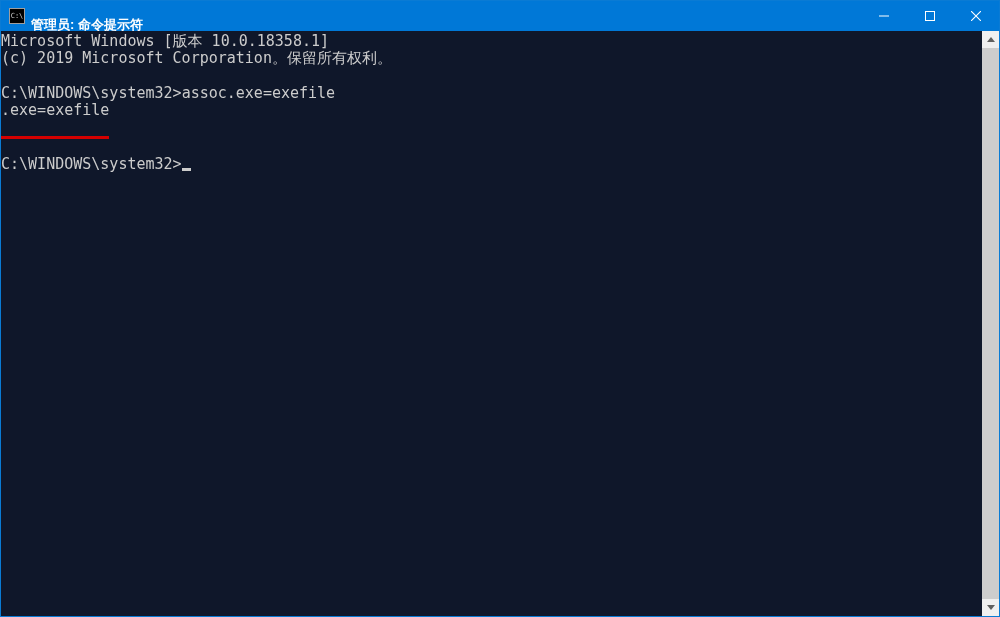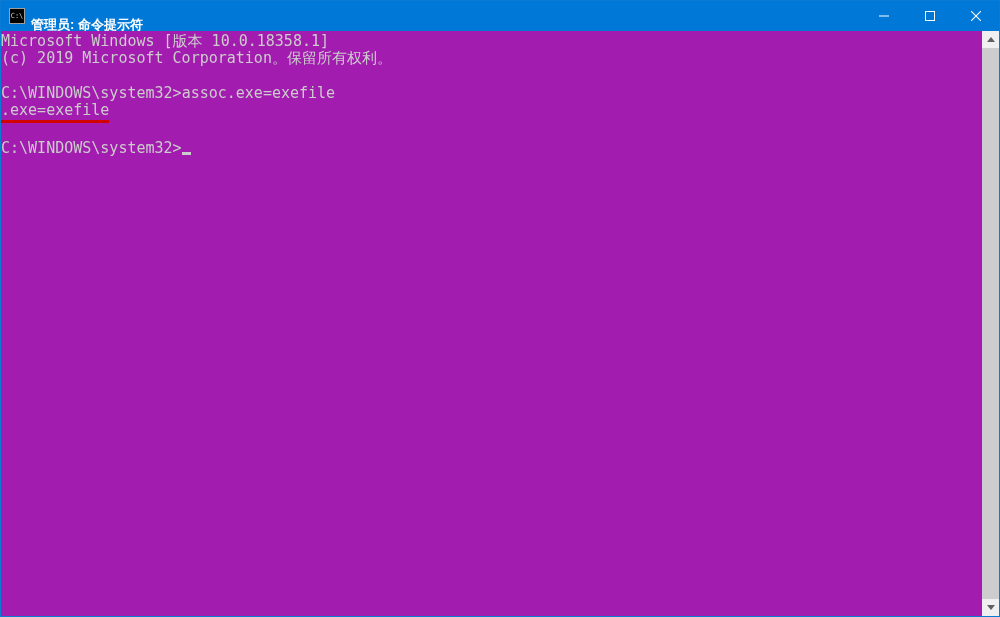--- a/index.html
+++ b/index.html
@@ -61,34 +61,34 @@
     .win-btn svg { width: 10px; height: 10px; }
     .terminal-wrap {
       flex: 1;
       display: flex;
       background: #000;
       position: relative;
       min-height: 0;
     }
     .terminal {
       flex: 1;
-      background: #a21caf;
+      background: #0f172a;
       color: #cccccc;
       font-family: "NSimSun","SimSun","Consolas",monospace;
       font-size: 15px;
       line-height: 1.15;
       padding: 2px 0 0 0;
       white-space: pre;
       overflow: hidden;
     }
     .terminal .line { min-height: 17px; }
     .underline {
       display: inline-block;
       border-bottom: 3px solid #d40000;
-      padding-bottom: 1px;
+      padding-bottom: 17px;
       margin-bottom: -1px;
     }
     .cursor {
       display: inline-block;
       width: 9px;
       height: 3px;
       background: #cccccc;
       vertical-align: -2px;
     }
     .scrollbar {

